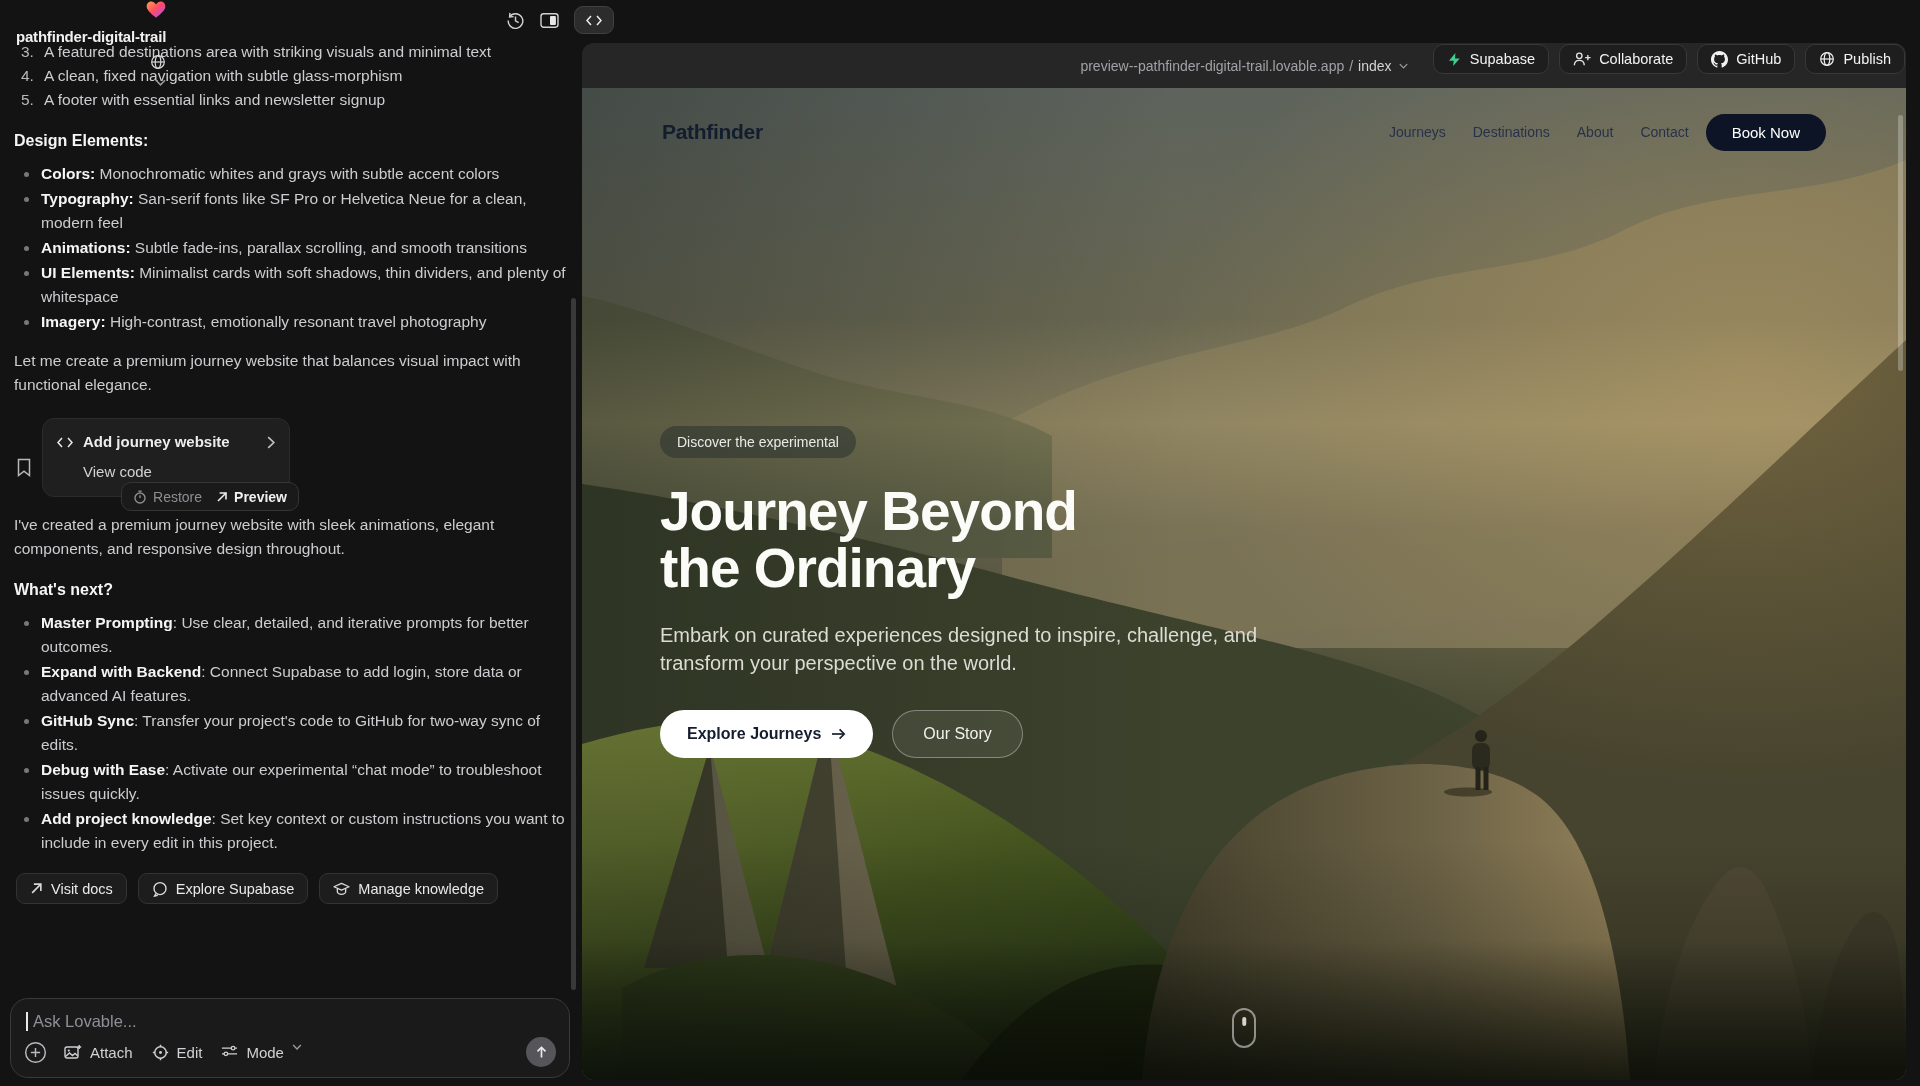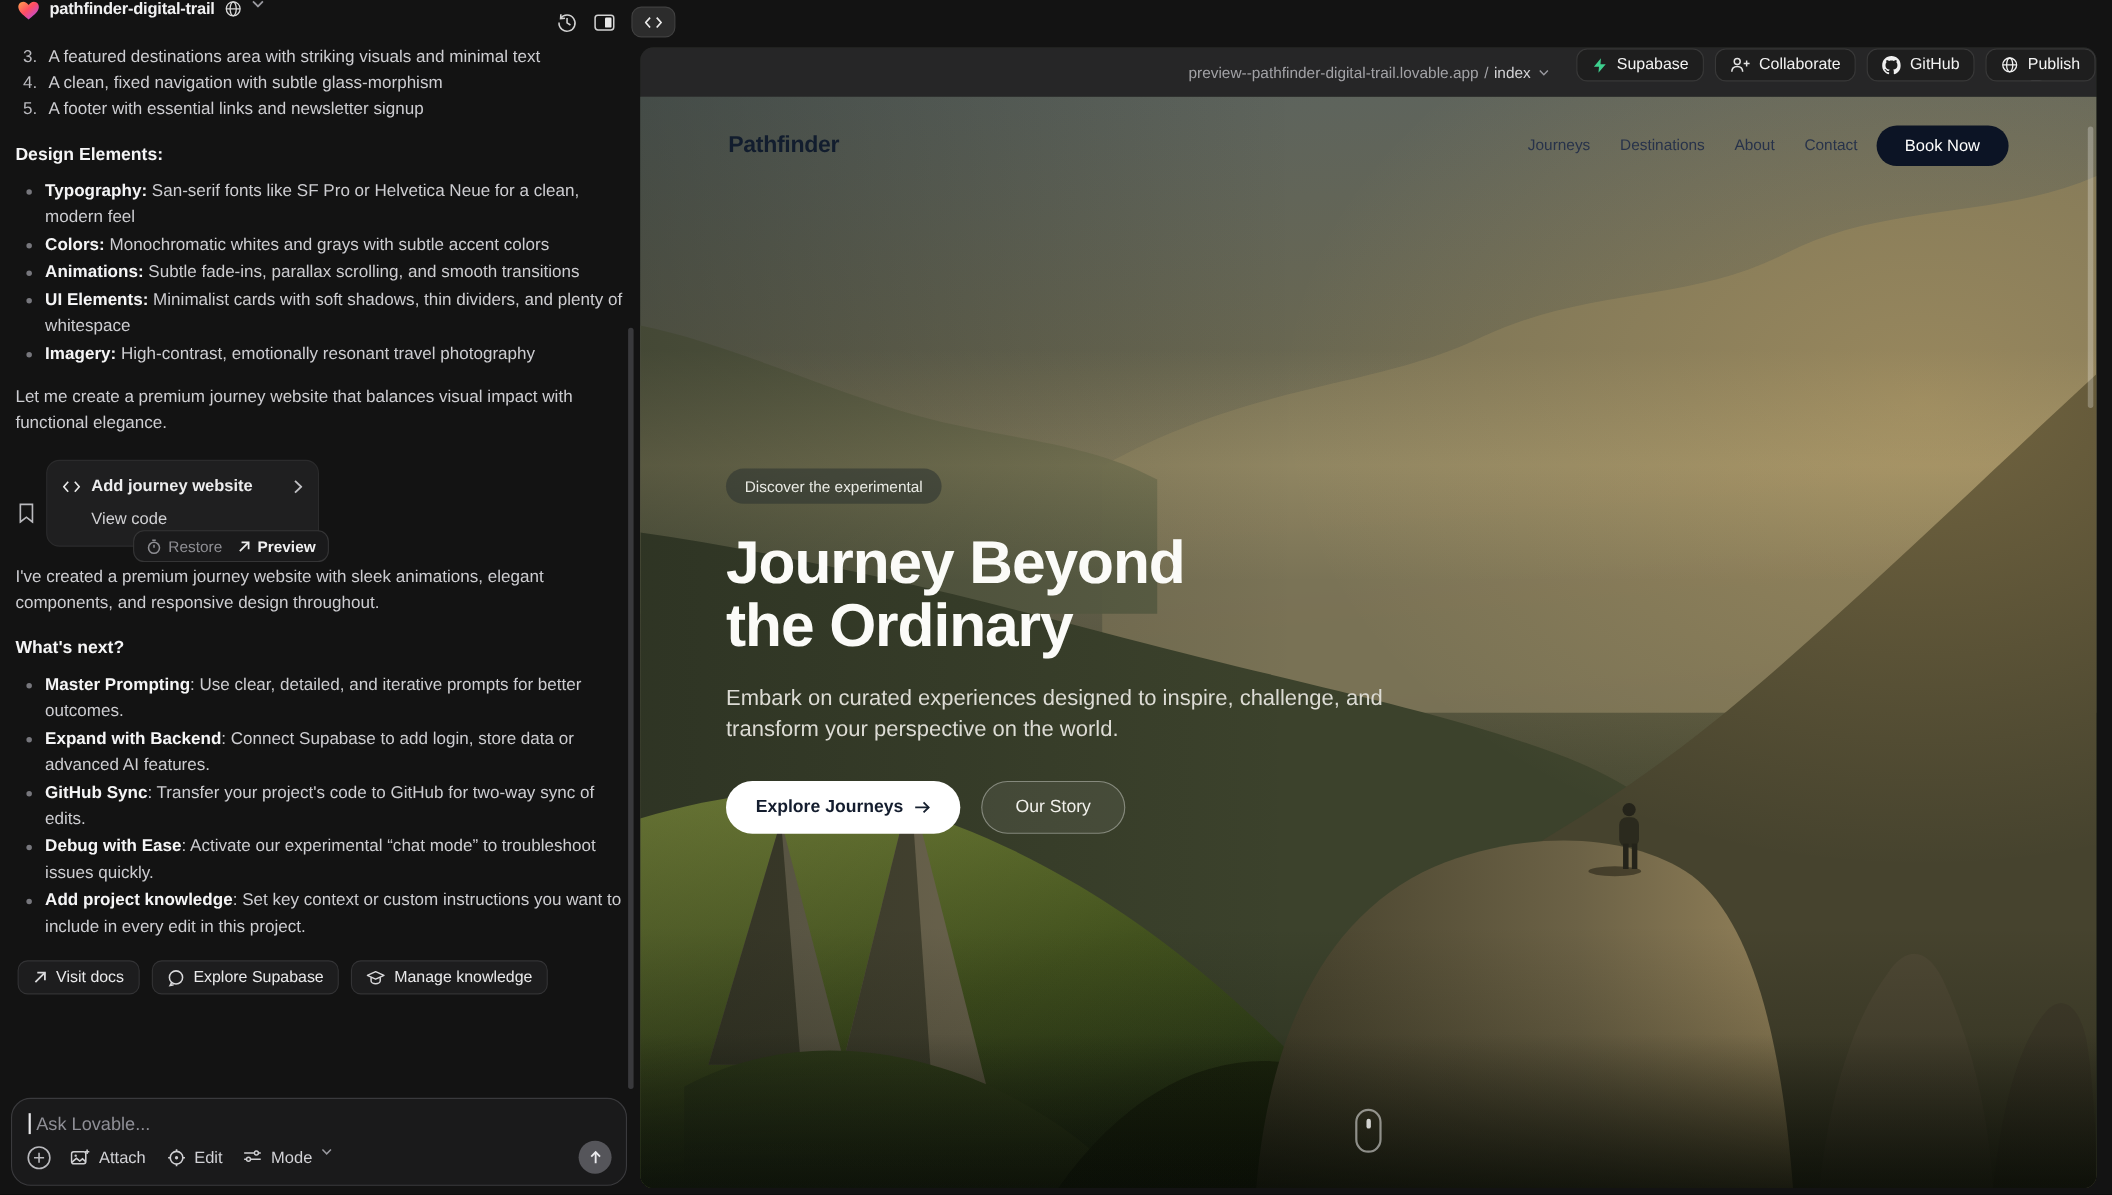--- a/index.html
+++ b/index.html
@@ -4,21 +4,21 @@
 <style>
   html,body { margin:0; padding:0; background:#0b0b0b; }
   * { box-sizing:border-box; }
   .app {
     position:relative; width:1920px; height:1086px; overflow:hidden;
     background:#131313; font-family:"Liberation Sans","DejaVu Sans",sans-serif;
     color:#cfcfd3; -webkit-font-smoothing:antialiased;
   }
   
   .topbar { position:absolute; top:0; left:0; right:0; height:40px; z-index:40; }
-  .proj { position:absolute; left:16px; top:0; height:40px; display:flex; align-items:flex-start; gap:9px; }
+  .proj { position:absolute; left:16px; top:0; height:40px; display:flex; align-items:flex-end; gap:9px;flex-direction:column; }
   .proj-title { font-size:15px; font-weight:700; color:#f1f1f2; letter-spacing:-0.2px; }
   .mid-icons { position:absolute; left:506px; top:0; height:40px; display:flex; align-items:center; gap:15px; }
   .icon-btn { display:flex; align-items:center; justify-content:center; background:none; border:none; padding:0; cursor:pointer; }
   .code-btn { width:40px; height:28px; border-radius:9px; background:#2c2c2c; border:1px solid #414141; display:flex; align-items:center; justify-content:center; }
   .top-actions { position:absolute; right:15px; top:5px; display:flex; gap:10px; }
   .tbtn { height:30px; display:inline-flex; align-items:center; gap:8px; padding:0 13px;
     background:#1e1e1e; border:1px solid #383838; border-radius:10px;
     font-size:14.5px; color:#f3f3f3; font-family:inherit; cursor:pointer;margin-top:39px; }
   
   .chat { position:absolute; top:40px; left:0; width:578px; bottom:0; }
@@ -200,22 +200,22 @@
             <span>A clean, fixed navigation with subtle glass-morphism</span>
           </li>
         <li>
             <span class="num">5.</span>
             <span>A footer with essential links and newsletter signup</span>
           </li>
       </ol>
 
       <h3>Design Elements:</h3>
       <ul class="blist">
+        <li><b>Colors:</b><span> Monochromatic whites and grays with subtle accent colors</span></li>
         <li><b>Typography:</b><span> San-serif fonts like SF Pro or Helvetica Neue for a clean, modern feel</span></li>
-        <li><b>Colors:</b><span> Monochromatic whites and grays with subtle accent colors</span></li>
         <li><b>Animations:</b><span> Subtle fade-ins, parallax scrolling, and smooth transitions</span></li>
         <li><b>UI Elements:</b><span> Minimalist cards with soft shadows, thin dividers, and plenty of whitespace</span></li>
         <li><b>Imagery:</b><span> High-contrast, emotionally resonant travel photography</span></li>
       </ul>
 
       <p class="msg">Let me create a premium journey website that balances visual impact with functional elegance.</p>
 
       <div class="card-row">
         <span class="bookmark">
           <svg width="16" height="19" viewBox="0 0 16 19" fill="none" stroke="#b9b9bd" stroke-width="1.5">

